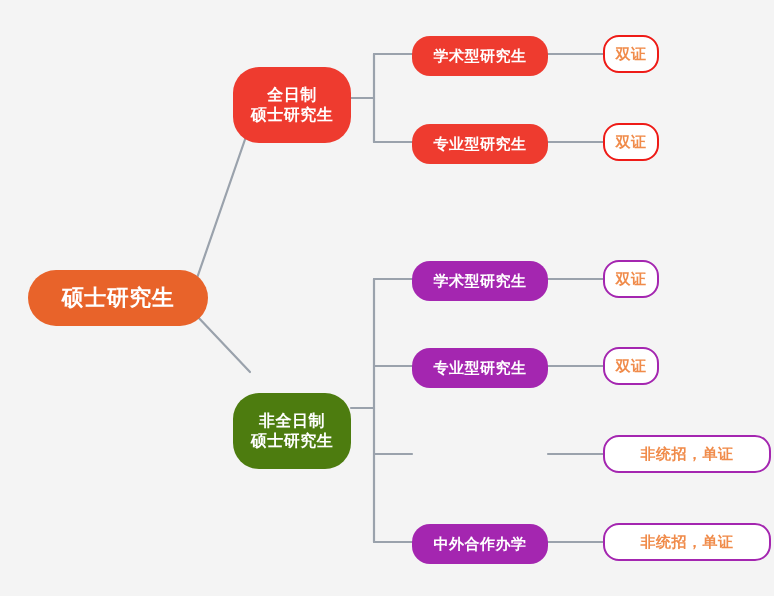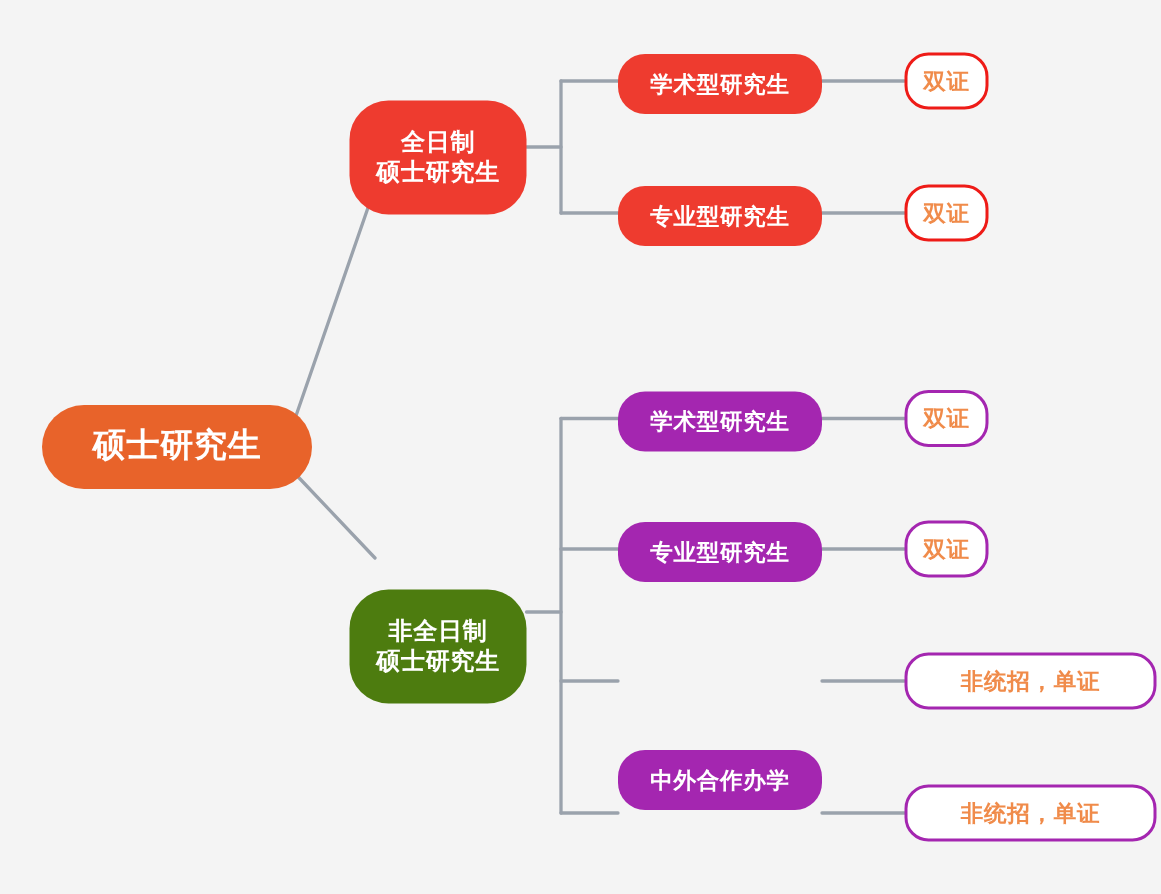--- a/index.html
+++ b/index.html
@@ -168,21 +168,21 @@
 
   <div class="node node-item red" style="top:36px;">学术型研究生</div>
 
   <div class="node node-item red" style="top:124px;">专业型研究生</div>
 
   <div class="node node-item purple" style="top:261px;">学术型研究生</div>
 
   <div class="node node-item purple" style="top:348px;">专业型研究生</div>
 
 
-  <div class="node node-item purple" style="top:500px;">中外合作办学</div>
+  <div class="node node-item purple" style="top:524px;">中外合作办学</div>
 
   <div class="node node-leaf small" style="top:35px;">双证</div>
 
   <div class="node node-leaf small" style="top:123px;">双证</div>
 
   <div class="node node-leaf small border-purple" style="top:260px;">双证</div>
 
   <div class="node node-leaf small border-purple" style="top:347px;">双证</div>
 
   <div class="node node-leaf wide border-purple" style="top:435px;">非统招，单证</div>

